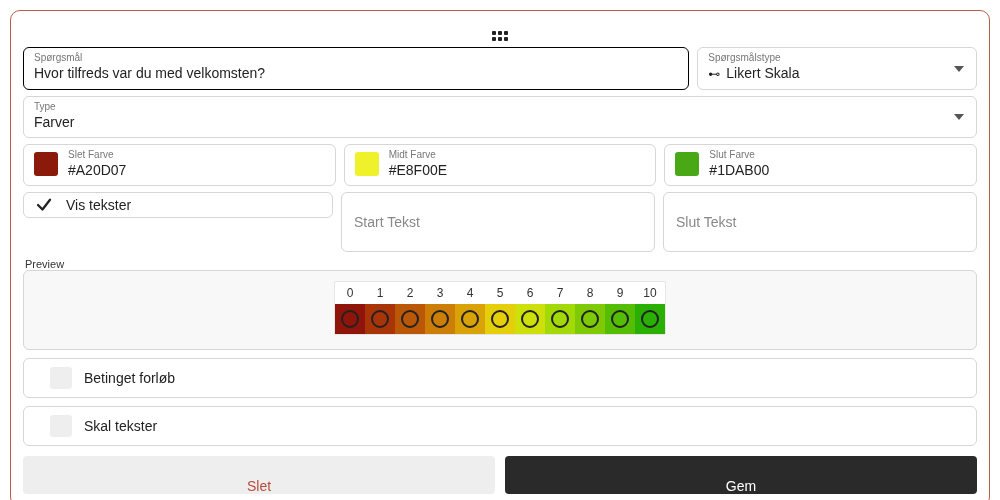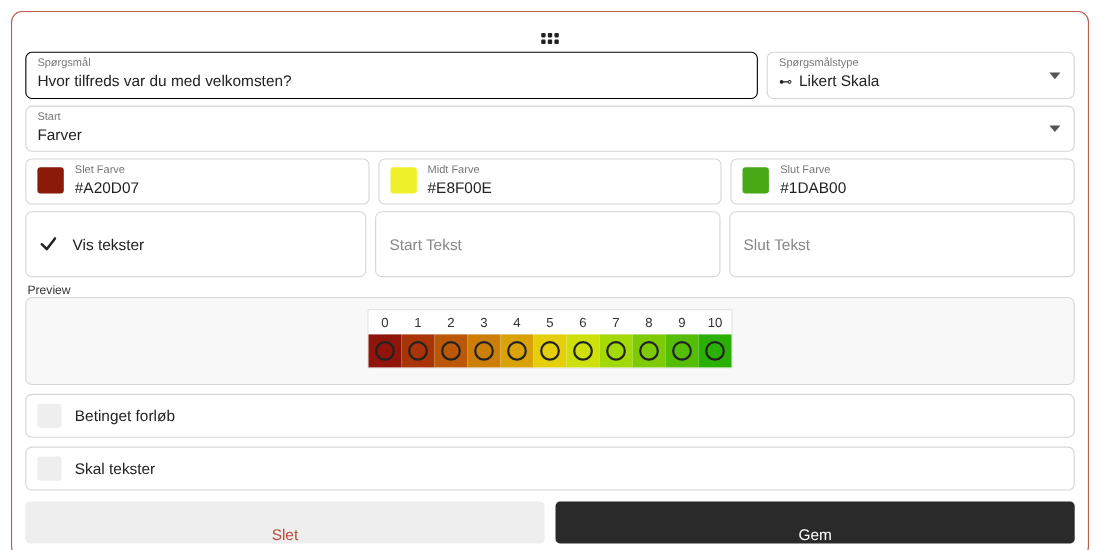--- a/index.html
+++ b/index.html
@@ -41,39 +41,39 @@
   .q-type-link-icon {
     display:inline-block; width:14px; margin-right:4px; font-size:12px; color:#222;
   }
 
   .swatch { width:24px; height:24px; border-radius:3px; margin-right:10px; flex:0 0 24px; }
   .color-field { display:flex; align-items:center; }
   .color-field-text { flex:1; }
 
   .input-field { flex:1; border:1px solid #d6d6d6; border-radius:6px; padding:10px 12px; font-size:14px; color:#888; background:#fff; height:60px; display:flex; align-items:center; }
 
-  .checktoggle { flex:1; border:1px solid #d6d6d6; border-radius:6px; background:#fff; height:60px; display:flex; align-items:center; padding:0 10px; font-size:14px; color:#222; }
+  .checktoggle { flex:1; border:1px solid #d6d6d6; border-radius:6px; background:#fff; height:26px; display:flex; align-items:center; padding:0 10px; font-size:14px; color:#222; }
   .check-icon { width:20px; height:20px; margin-right:12px; display:flex; align-items:center; justify-content:center; }
   .check-icon svg { width:18px; height:18px; }
 
   .preview-label { font-size:11px; color:#333; margin:6px 0 0 2px; }
   .preview-box {
     border:1px solid #d6d6d6; border-radius:6px; background:#f8f8f8;
     padding:10px 0 14px 0; display:flex; justify-content:center;
   }
   .scale-wrap { background:#fff; border:1px solid #e5e5e5; border-radius:2px; }
   .scale-labels { display:flex; }
   .scale-labels span { width:30px; text-align:center; font-size:12px; padding:4px 0; color:#333; }
   .scale-cells { display:flex; }
   .scale-cells div { width:30px; height:30px; display:flex; align-items:center; justify-content:center; }
   .scale-cells div::after {
     content:""; width:14px; height:14px; border:2px solid #222; border-radius:50%;
   }
 
-  .option-row { margin-top:8px; border:1px solid #d6d6d6; border-radius:6px; height:40px; display:flex; align-items:center; padding:0 10px; font-size:14px; color:#222; }
+  .option-row { margin-top:8px; border:1px solid #d6d6d6; border-radius:6px; height:40px; display:flex; align-items:center; padding:0 26px; font-size:14px; color:#222; }
   .empty-check { width:22px; height:22px; background:#eee; border-radius:3px; margin-right:12px; }
 
   .btn-row { display:flex; gap:10px; margin-top:10px; }
   .btn { flex:1; height:38px; border-radius:4px; display:flex; align-items:flex-end; justify-content:center; font-size:14px; cursor:pointer; }
   .btn-del { background:#eee; color:#b84b3a; }
   .btn-save { background:#2a2a2a; color:#fff; }
 </style>
 </head>
 <body>
 
@@ -98,21 +98,21 @@
     <div class="field dropdown" style="flex:1.2">
       <div class="field-label">Spørgsmålstype</div>
       <div class="field-value">
         <span class="q-type-link-icon">⊷</span><span>Likert Skala</span>
       </div>
     </div>
   </div>
 
   <div class="row">
     <div class="field dropdown">
-      <div class="field-label">Start</div>
+      <div class="field-label">Type</div>
       <div class="field-value">Farver</div>
     </div>
   </div>
 
   <div class="row">
     <div class="field color-field">
       <div class="swatch" id="sw-start" style="background: rgb(139, 26, 10);"></div>
       <div class="color-field-text">
         <div class="field-label">Slet Farve</div>
         <div class="field-value">#A20D07</div>

